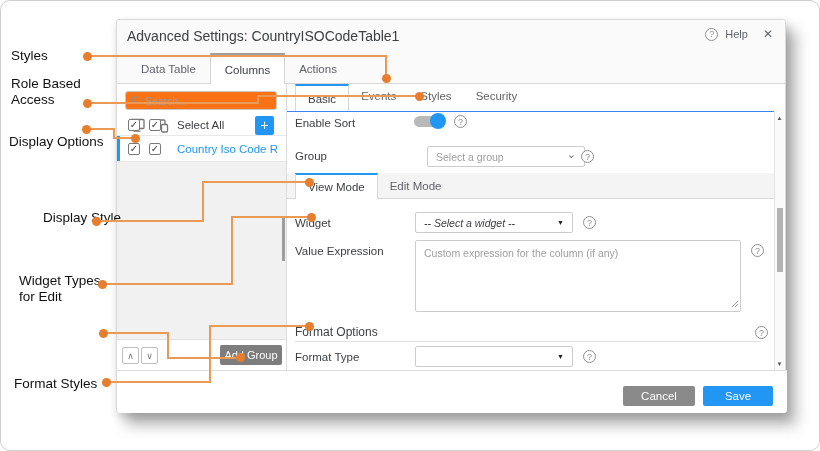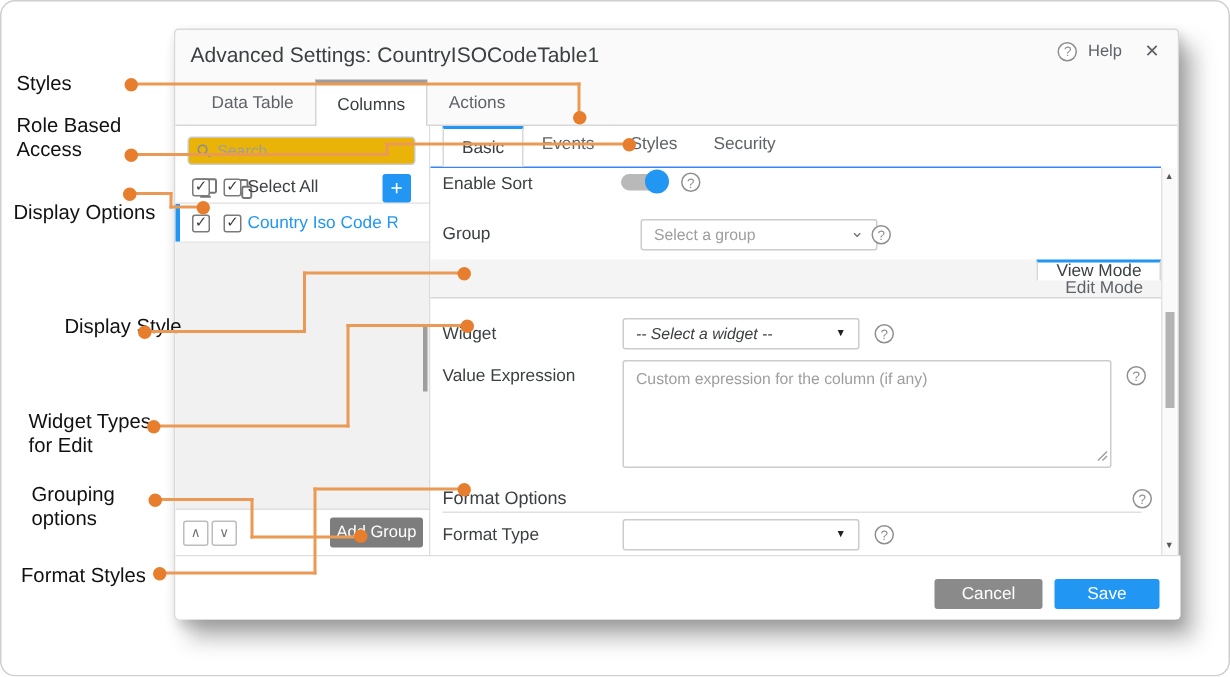--- a/index.html
+++ b/index.html
@@ -26,33 +26,33 @@
                border-bottom:1px solid #d8d8d8; display:flex; align-items:flex-end; padding-left:10px; }
   .mtab { height:28px; padding:0 14px; display:flex; align-items:center; font-size:11.5px;
           color:#5f6368; position:relative; }
   .mtab.active { background:#fff; border:1px solid #d5d5d5; border-bottom:none;
                  border-top:3px solid #9e9e9e; color:#3c4043; margin-bottom:-1px; height:31px; }
 
   
   .left-panel { position:absolute; left:0; top:64px; width:170px; height:286px;
                 border-right:1px solid #dcdcdc; background:#fff; }
   .searchbox { position:absolute; left:8px; top:7px; width:152px; height:19px;
-               border:1px solid #c9c9c9; border-radius:3px; background:#eab308;
+               border:1px solid #c9c9c9; border-radius:3px; background:#f97316;
                display:flex; align-items:center; padding:0 5px; gap:4px; }
   .searchbox input { border:none; outline:none; width:100%; font-size:10.5px; color:#444;
                      font-family:inherit; background:transparent; }
   .searchbox input::placeholder { color:#9e9e9e; }
   .device-row { position:absolute; left:0; top:31px; width:100%; height:21px;
                 border-bottom:1px solid #e8e8e8; display:flex; align-items:center;
                 gap:6px; padding-left:12px; }
   .lrow { position:absolute; left:0; width:100%; display:flex; align-items:center; }
   .cb { width:12px; height:12px; border:1px solid #7a7a7a; border-radius:2px; background:#fff;
         display:inline-flex; align-items:center; justify-content:center; flex:none; }
   .cb .tick { font-size:10px; line-height:10px; color:#3c3c3c; }
-  .row-label { font-size:11.5px; color:#3c4043; margin-left:4px; white-space:nowrap;
+  .row-label { font-size:11.5px; color:#3c4043; margin-left:16px; white-space:nowrap;
                overflow:hidden; }
   .plus-btn { position:absolute; right:12px; width:19px; height:19px; background:#2196F3;
               border-radius:2px; color:#fff; font-size:14px; display:flex; align-items:center;
               justify-content:center; }
   .sel-bar { position:absolute; left:0; top:0; width:3px; height:100%; background:#2196F3; }
   .gray-fill { position:absolute; left:0; top:78px; width:169px; height:178px;
                background:#f1f1f1; border-bottom:1px solid #e0e0e0; }
   .lscroll-thumb { position:absolute; left:165px; top:133px; width:3px; height:44px; background:#9e9e9e; }
   .order-btn { position:absolute; top:263px; width:17px; height:17px; border:1px solid #bdbdbd;
                border-radius:2px; background:#fff; color:#757575; font-size:9px;
@@ -74,21 +74,21 @@
                    border-radius:6px; background:#b9b9b9; }
   .switch .knob { position:absolute; right:0; top:0; width:16px; height:16px; border-radius:50%;
                   background:#2196F3; }
   .selbox { position:absolute; height:21px; border:1px solid #ccc; border-radius:2px; background:#fff;
             display:flex; align-items:center; justify-content:space-between; padding:0 8px; }
   .selbox .ph { font-size:10.5px; color:#9e9e9e; }
   .selbox .val { font-size:10.5px; color:#3c4043;font-style:italic; }
   .selbox .chev { font-size:11px; color:#757575; margin-top:-4px; }
   .selbox .darr { font-size:7px; color:#222; }
   .mode-tabs { position:absolute; left:0; top:89px; width:100%; height:26px; background:#f4f4f4;
-               border-bottom:1px solid #d8d8d8; display:flex; align-items:flex-end; padding-left:8px;flex-direction:column; }
+               border-bottom:1px solid #d8d8d8; display:flex; align-items:flex-end; padding-left:8px; }
   .mode-tabs .stab.active { height:26px; }
   .vexpr { position:absolute; left:128px; top:156px; width:326px; height:72px;
            border:1px solid #ccc; border-radius:2px; font-size:10.5px; color:#444;
            font-family:inherit; padding:6px 8px; resize:none; outline:none; }
   .vexpr::placeholder { color:#9e9e9e; }
   .resize-grip { position:absolute; left:444px; top:216px; }
   .sect-head { position:absolute; font-size:12px; color:#3c4043; }
   .sect-line { position:absolute; height:1px; background:#e0e0e0; }
   .vscroll { position:absolute; left:657px; top:92px; width:10px; height:258px; background:#fafafa;
              border-left:1px solid #e3e3e3; }
@@ -251,22 +251,20 @@
     </div>
   </div>
 
   <div class="anno-label" style="left:10px; top:47px;">Styles</div>
   <div class="anno-label" style="left:10px; top:75px;">Role Based
 Access</div>
   <div class="anno-label" style="left:8px;  top:133px;">Display Options</div>
   <div class="anno-label" style="left:42px; top:209px;">Display Style</div>
   <div class="anno-label" style="left:18px; top:272px;">Widget Types
 for Edit</div>
-  <div class="anno-label" style="left:20px; top:321px;">Grouping
-options</div>
   <div class="anno-label" style="left:13px; top:375px;">Format Styles</div>
 
   <div class="dot" style="left:82px; top:51px;"></div>
   <div class="seg" style="left:87px; top:54px; width:299px; height:2px;"></div>
   <div class="seg" style="left:384px; top:54px; width:2px; height:22px;"></div>
   <div class="dot" style="left:381px; top:73px;"></div>
 
   <div class="dot" style="left:82px; top:98px;"></div>
   <div class="seg" style="left:87px; top:101px; width:171px; height:2px;"></div>
   <div class="seg" style="left:256px; top:94px; width:2px; height:9px;"></div>

